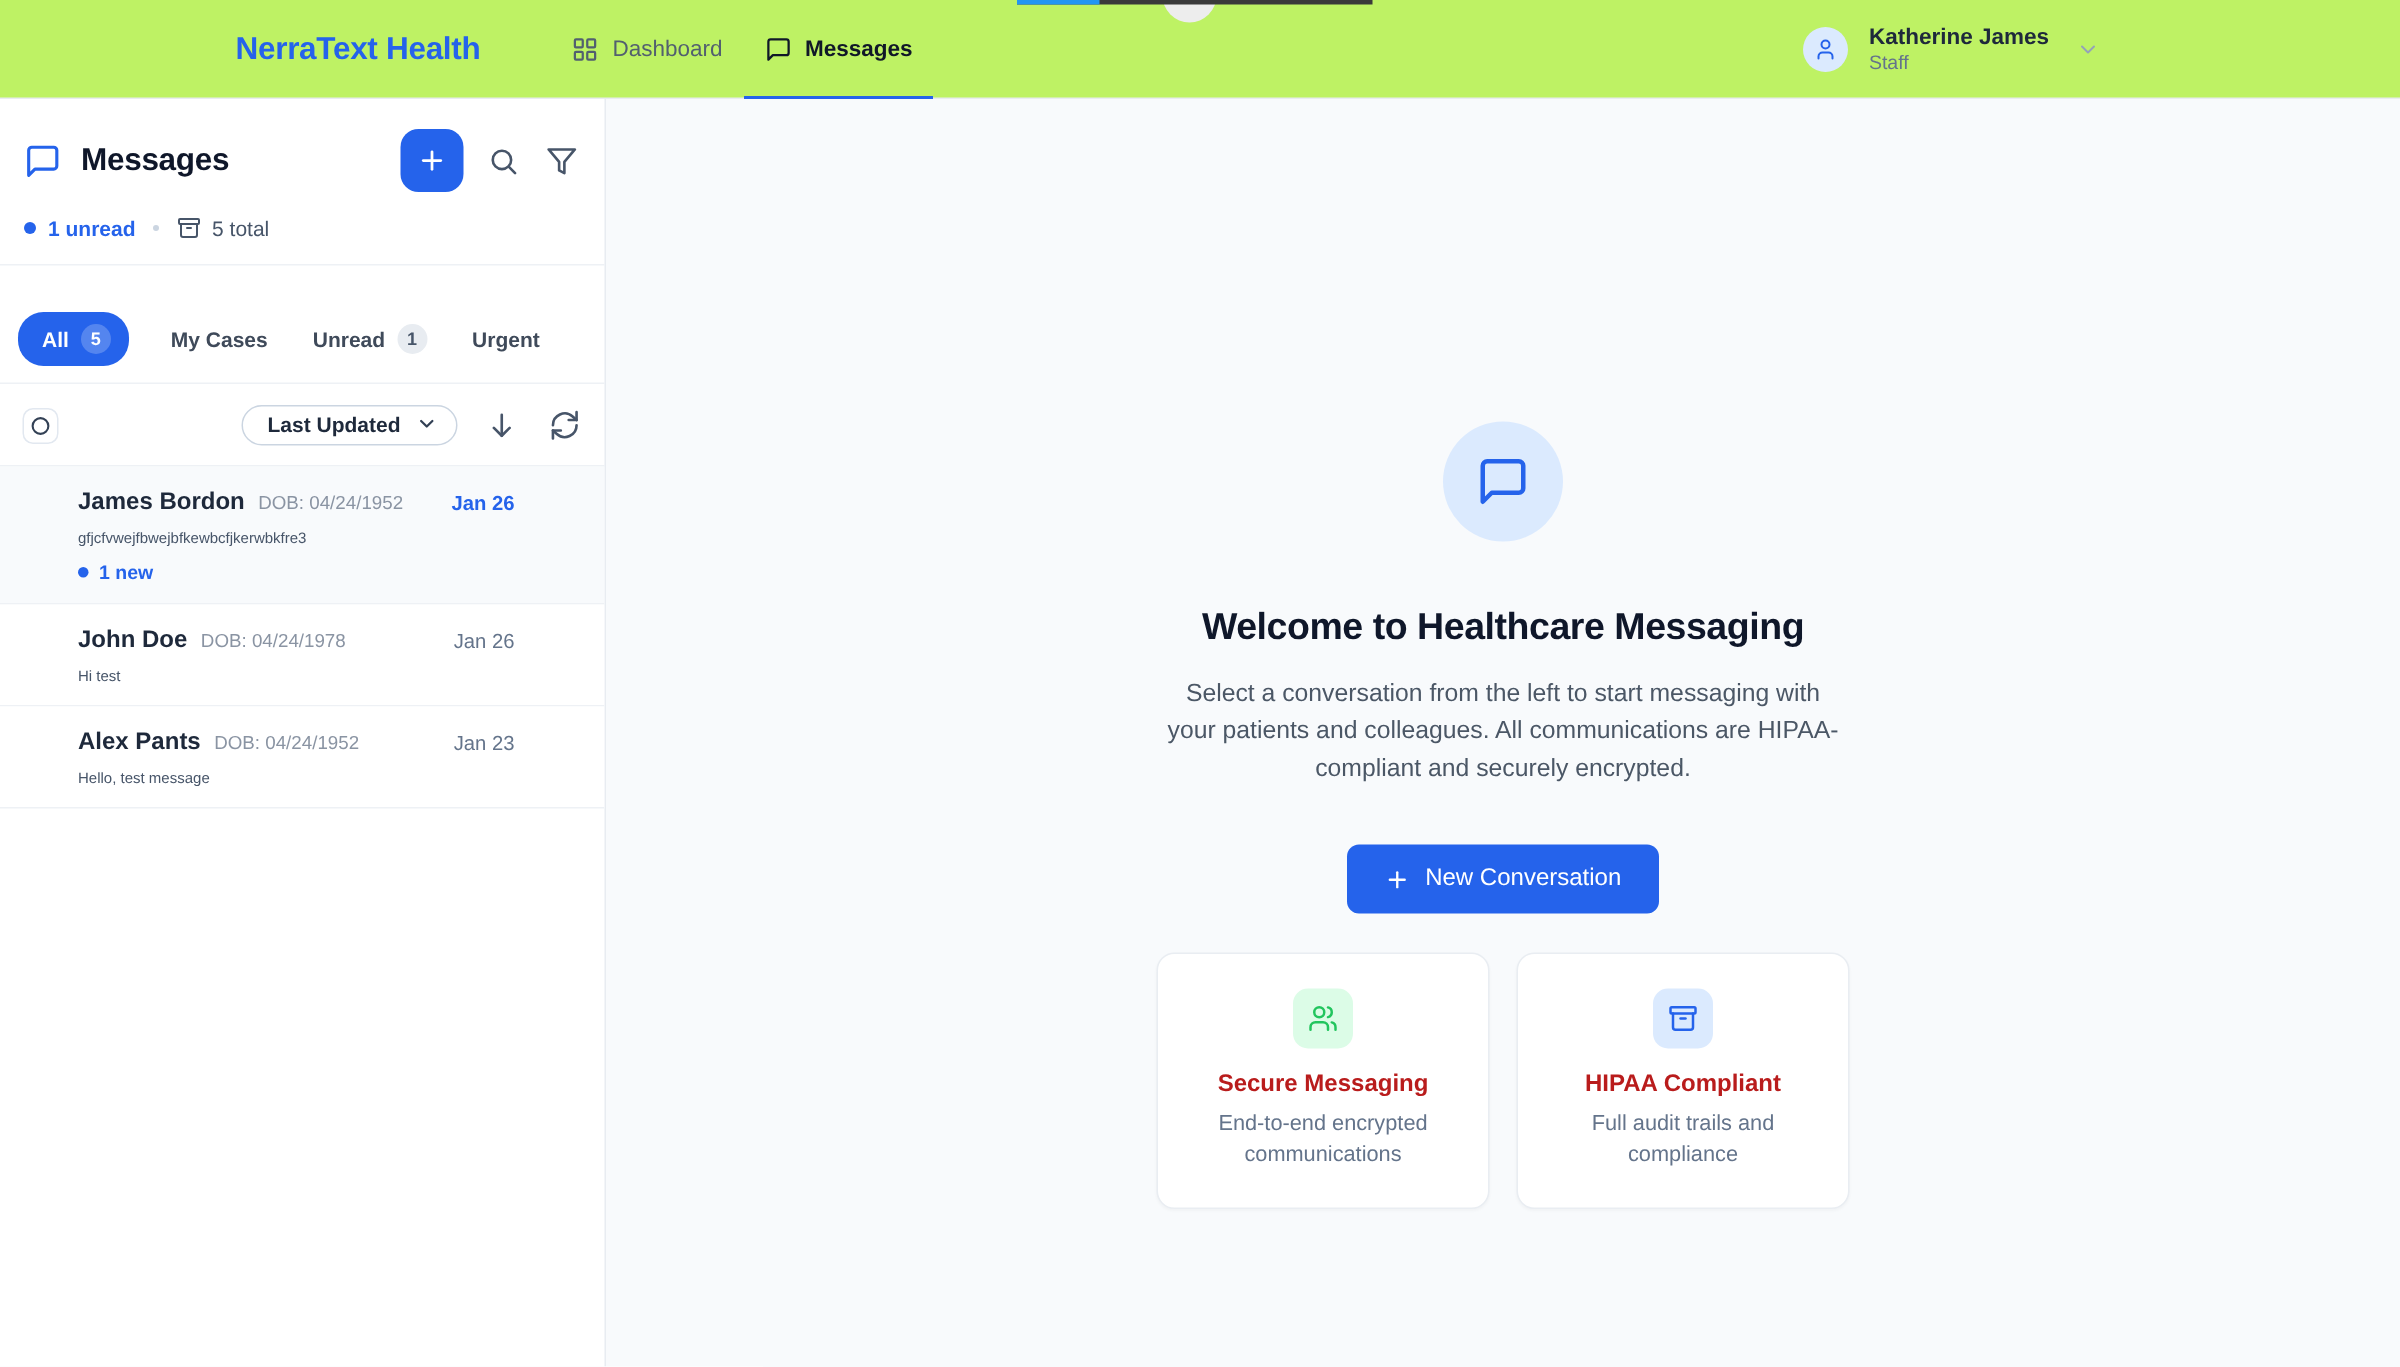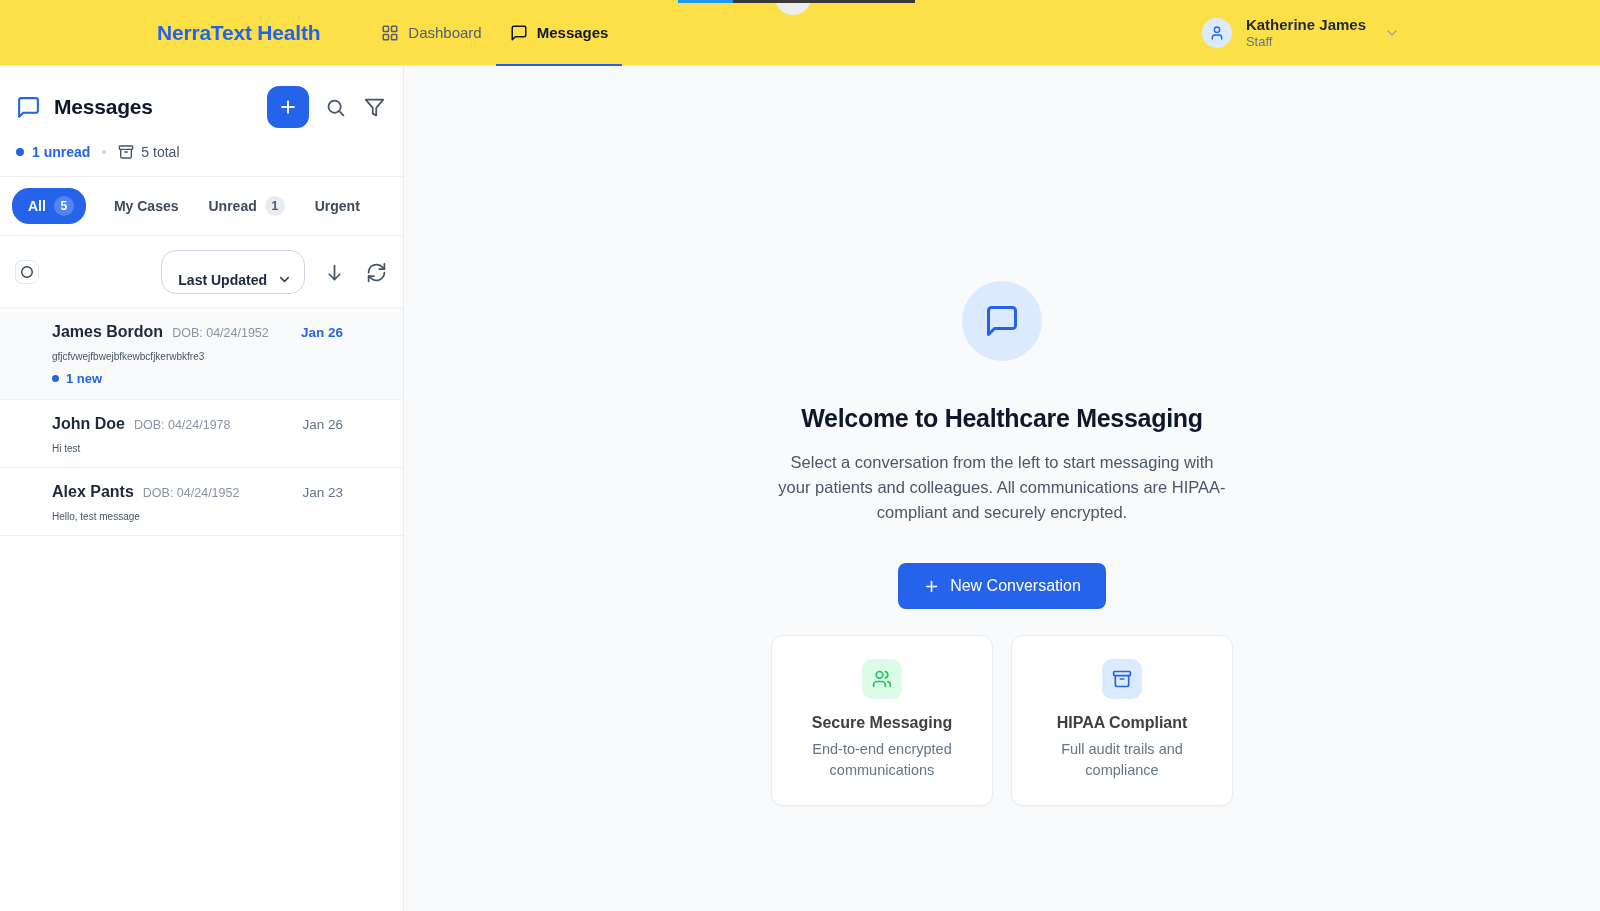--- a/index.html
+++ b/index.html
@@ -6,21 +6,21 @@
   html,body { width:1600px; height:911px; overflow:hidden; }
   body { font-family:"Liberation Sans", sans-serif; background:#fff; color:#0f172a; position:relative; }
   svg { display:block; }
 
   
   .rec-bar { position:absolute; top:0; left:678px; width:237px; height:3px; background:#3a3a3a; z-index:50; }
   .rec-bar .played { position:absolute; left:0; top:0; height:3px; width:55px; background:#2196f3; }
   .rec-knob { position:absolute; top:-21px; left:775px; width:36px; height:36px; border-radius:50%; background:#ededed; z-index:49; }
 
   
-  header { height:66px; display:flex; align-items:stretch; background:#fde047; border-bottom:1px solid #e8ecf1; position:relative; z-index:10; }
+  header { height:66px; display:flex; align-items:stretch; background:#bef264; border-bottom:1px solid #e8ecf1; position:relative; z-index:10; }
   .brand { display:flex; align-items:center; margin-left:157px; font-size:21px; font-weight:700; color:#2563eb; letter-spacing:-0.2px; cursor:pointer; }
   nav { display:flex; align-items:stretch; margin-left:47px;text-align:right; }
   .nav-item { display:flex; align-items:center; gap:9px; padding:0 14px; font-size:15px; color:#52606f; cursor:pointer; position:relative; }
   .nav-item svg { width:18px; height:18px; stroke:#52606f; }
   .nav-item.active { color:#101828; font-weight:700; }
   .nav-item.active svg { stroke:#101828; }
   .nav-item.active::after { content:""; position:absolute; left:0; right:0; bottom:-1px; height:2px; background:#2563eb; }
   .user-chip { margin-left:auto; margin-right:200px; display:flex; align-items:center; gap:14px; cursor:pointer; }
   .avatar { width:30px; height:30px; border-radius:50%; background:#dbeafe; display:flex; align-items:center; justify-content:center; }
   .avatar svg { width:16px; height:16px; stroke:#2563eb; }
@@ -45,32 +45,32 @@
   .icon-btn svg { width:21px; height:21px; stroke:#475569; }
   .sb-meta { display:flex; align-items:center; margin-top:16px; font-size:14px; }
   .dot-blue { width:8px; height:8px; border-radius:50%; background:#2563eb; margin-right:8px; }
   .unread-txt { color:#2563eb; font-weight:600; }
   .dot-sep { width:4px; height:4px; border-radius:50%; background:#cbd5e1; margin:0 12px; }
   .sb-meta .arch { width:16px; height:16px; stroke:#475569; margin-right:7px; }
   .total-txt { color:#475569; }
 
   
   .sb-tabs { display:flex; align-items:center; gap:26px; padding:11px 12px; border-bottom:1px solid #eef1f5; }
-  .tab { display:flex; align-items:center; gap:8px; font-size:14px; font-weight:700; color:#3f4a5a; cursor:pointer; padding:8px 2px; }
+  .tab { display:flex; align-items:center; gap:8px; font-size:14px; font-weight:700; color:#3f4a5a; cursor:pointer; padding:8px 2px;margin-top:20px; }
   .tab.active { background:#2563eb; color:#fff; border-radius:17px; padding:8px 12px 8px 16px; }
   .badge { min-width:20px; height:20px; border-radius:10px; display:flex; align-items:center; justify-content:center; font-size:12px; font-weight:700; padding:0 5px; }
   .badge.on-blue { background:rgba(255,255,255,.22); color:#fff; }
   .badge.gray { background:#e8ecf1; color:#475569; }
 
   
   .sb-sort { display:flex; align-items:center; padding:14px 14px 13px 15px; border-bottom:1px solid #eef1f5; }
   .chk-all { width:24px; height:24px; border:1px solid #e2e8f0; border-radius:7px; background:#fff; display:flex; align-items:center; justify-content:center; cursor:pointer; }
   .chk-all svg { width:14px; height:14px; stroke:#334155; }
   .sort-right { margin-left:auto; display:flex; align-items:center; gap:17px; }
-  .sort-select { display:flex; align-items:flex-start; gap:10px; border:1px solid #cbd5e1; border-radius:15px; padding:21px 12px 5px 16px; font-size:14px; font-weight:700; color:#1e293b; background:#fff; cursor:pointer; }
+  .sort-select { display:flex; align-items:flex-start; gap:10px; border:1px solid #cbd5e1; border-radius:15px; padding:4px 12px 5px 16px; font-size:14px; font-weight:700; color:#1e293b; background:#fff; cursor:pointer; }
   .sort-select svg { width:15px; height:15px; stroke:#334155; }
 
   
   .conv-list { flex:1; overflow:hidden; }
   .conv { position:relative; padding:15px 60px 13px 52px; border-bottom:1px solid #eef1f5; cursor:pointer; background:#fff; }
   .conv.unread { background:#f8fafc; }
   .conv .row1 { display:flex; align-items:baseline; gap:9px; }
   .conv .name { font-size:16px; font-weight:700; color:#1e293b; }
   .conv .dob { font-size:12.5px; color:#8a94a3; }
   .conv .date { position:absolute; right:60px; top:17px; font-size:13.5px; color:#64748b; }
@@ -86,21 +86,21 @@
   .w-title { margin-top:43px; font-size:25px; font-weight:700; color:#0f172a; letter-spacing:-0.3px; }
   .w-text { margin-top:17px; width:452px; text-align:center; font-size:16.5px; line-height:1.5; color:#4b5766; }
   .btn-newconv { margin-top:39px; display:flex; align-items:center; gap:10px; background:#2563eb; color:#fff; border:none; border-radius:8px; padding:14px 25px; font-size:16px; font-family:inherit; cursor:pointer; }
   .btn-newconv svg { width:17px; height:17px; stroke:#fff; }
   .cards { margin-top:26px; display:flex; gap:18px; }
   .card { width:222px; background:#fff; border:1px solid #e9edf2; border-radius:12px; padding:23px 18px 24px; text-align:center; box-shadow:0 1px 2px rgba(15,23,42,.03); }
   .card .ic-box { width:40px; height:40px; border-radius:10px; margin:0 auto; display:flex; align-items:center; justify-content:center; }
   .ic-box.green { background:#dcfce7; } .ic-box.green svg { stroke:#22c55e; }
   .ic-box.blue { background:#dbeafe; } .ic-box.blue svg { stroke:#2563eb; }
   .card .ic-box svg { width:20px; height:20px; }
-  .card .c-title { margin-top:15px; font-size:16px; font-weight:700; color:#404040; }
+  .card .c-title { margin-top:15px; font-size:16px; font-weight:700; color:#b91c1c; }
   .card .c-desc { margin-top:7px; font-size:14.5px; line-height:1.45; color:#64748b; }
 </style>
 </head>
 <body>
 
 <div class="rec-knob"></div>
 <div class="rec-bar">
     <div class="played"></div>
   </div>
 

